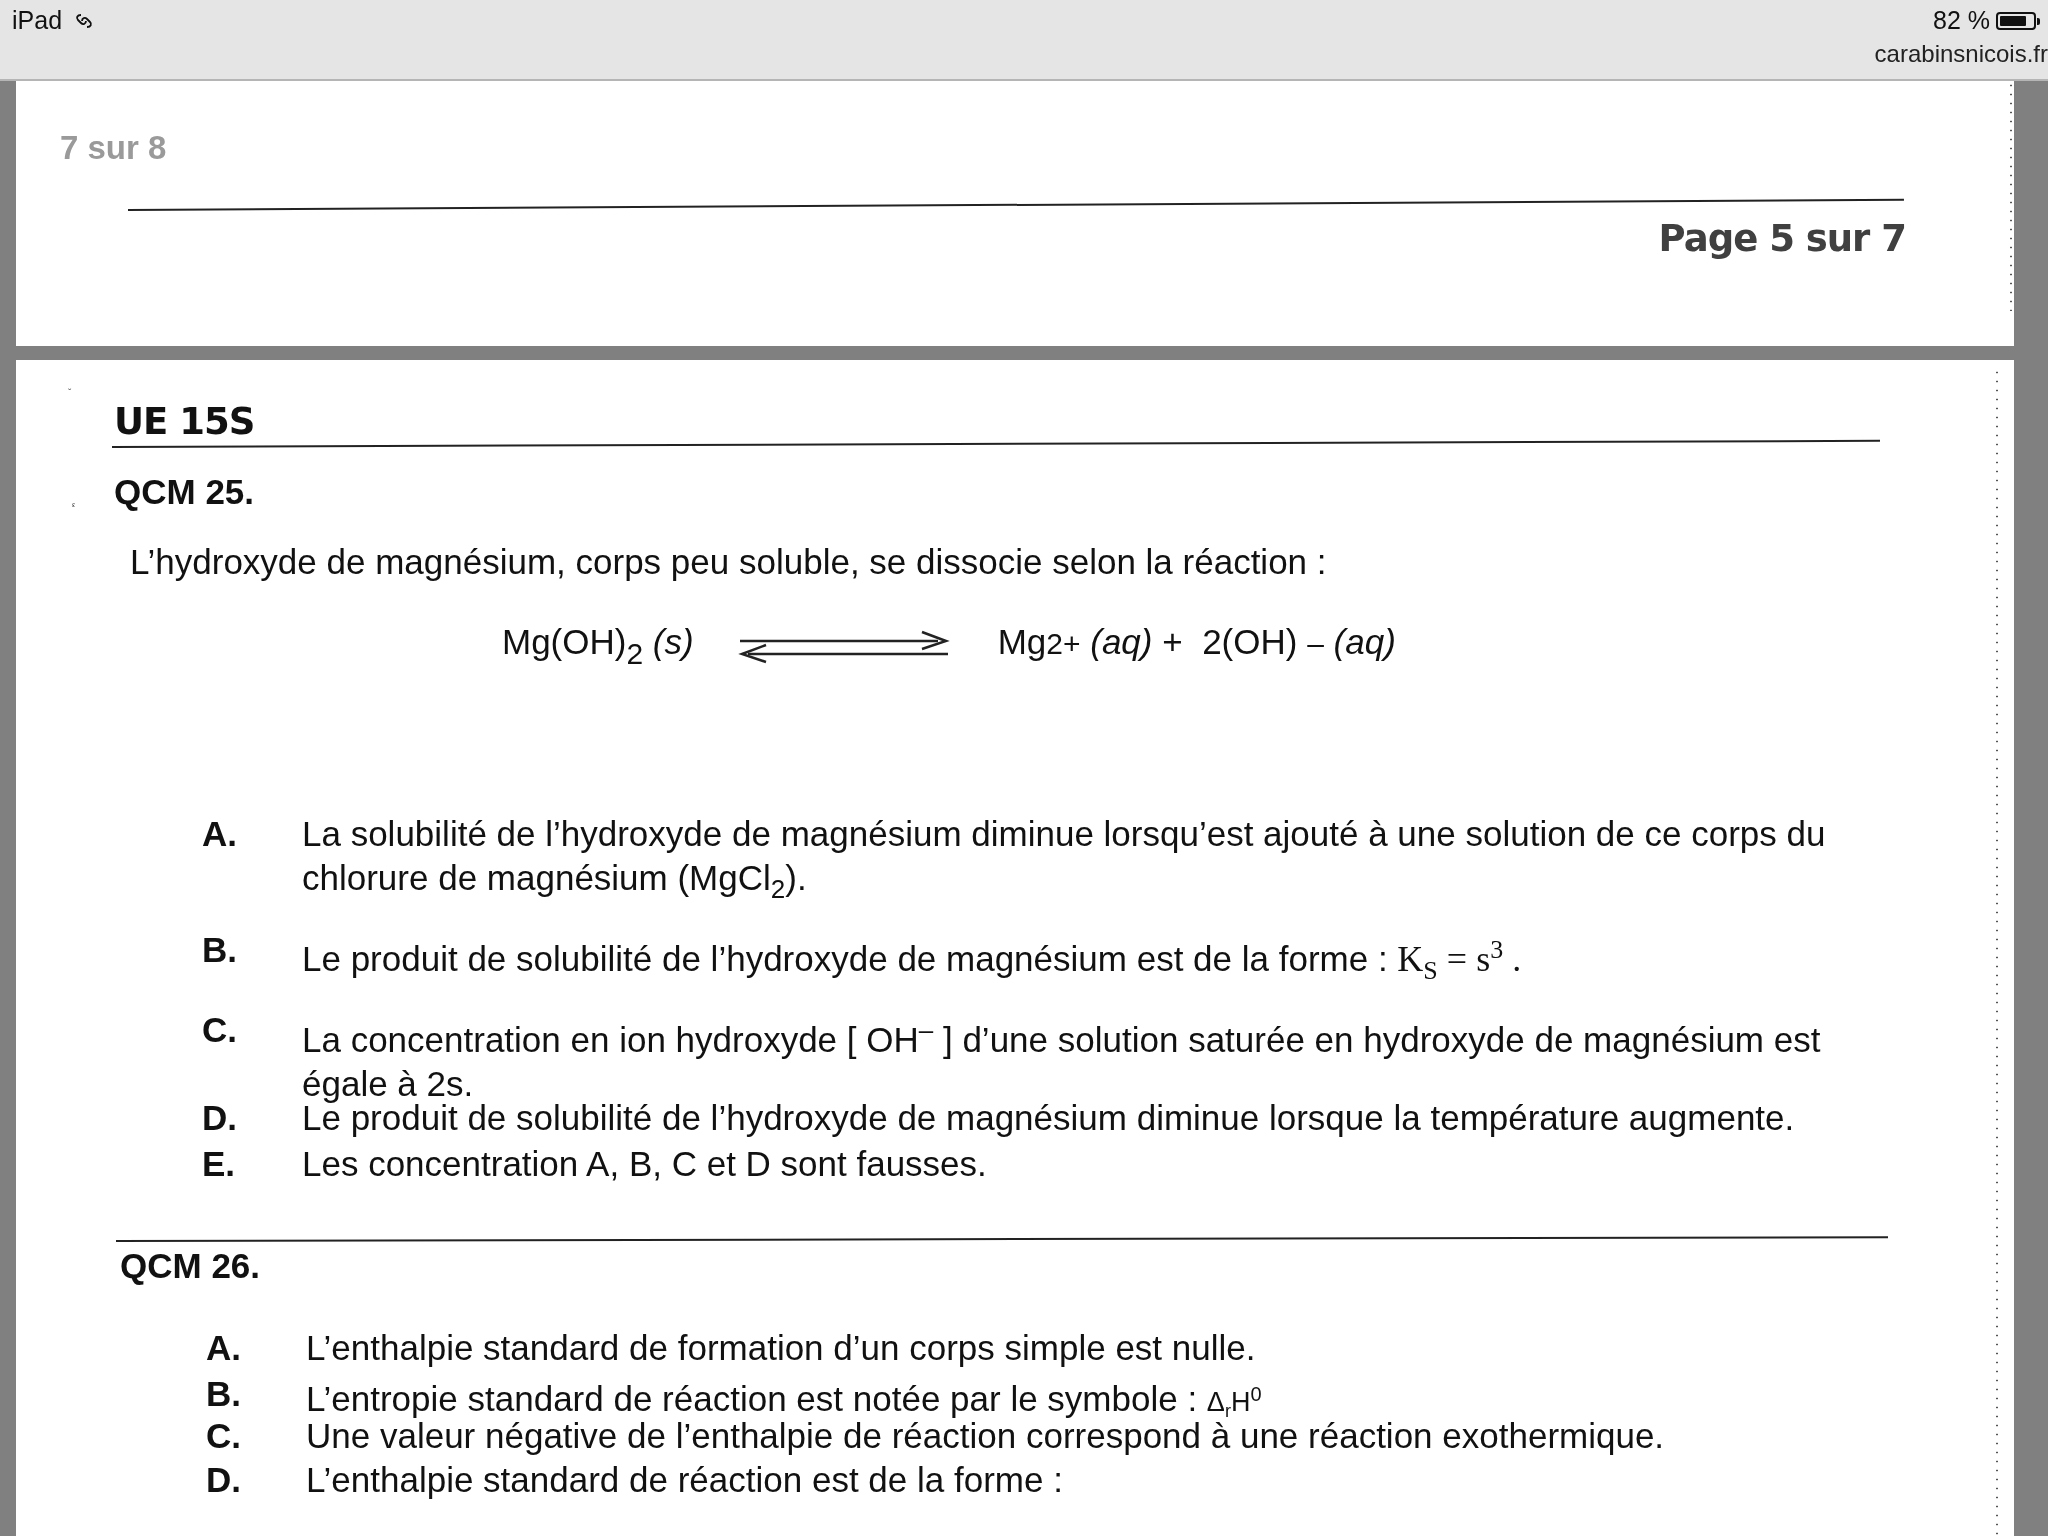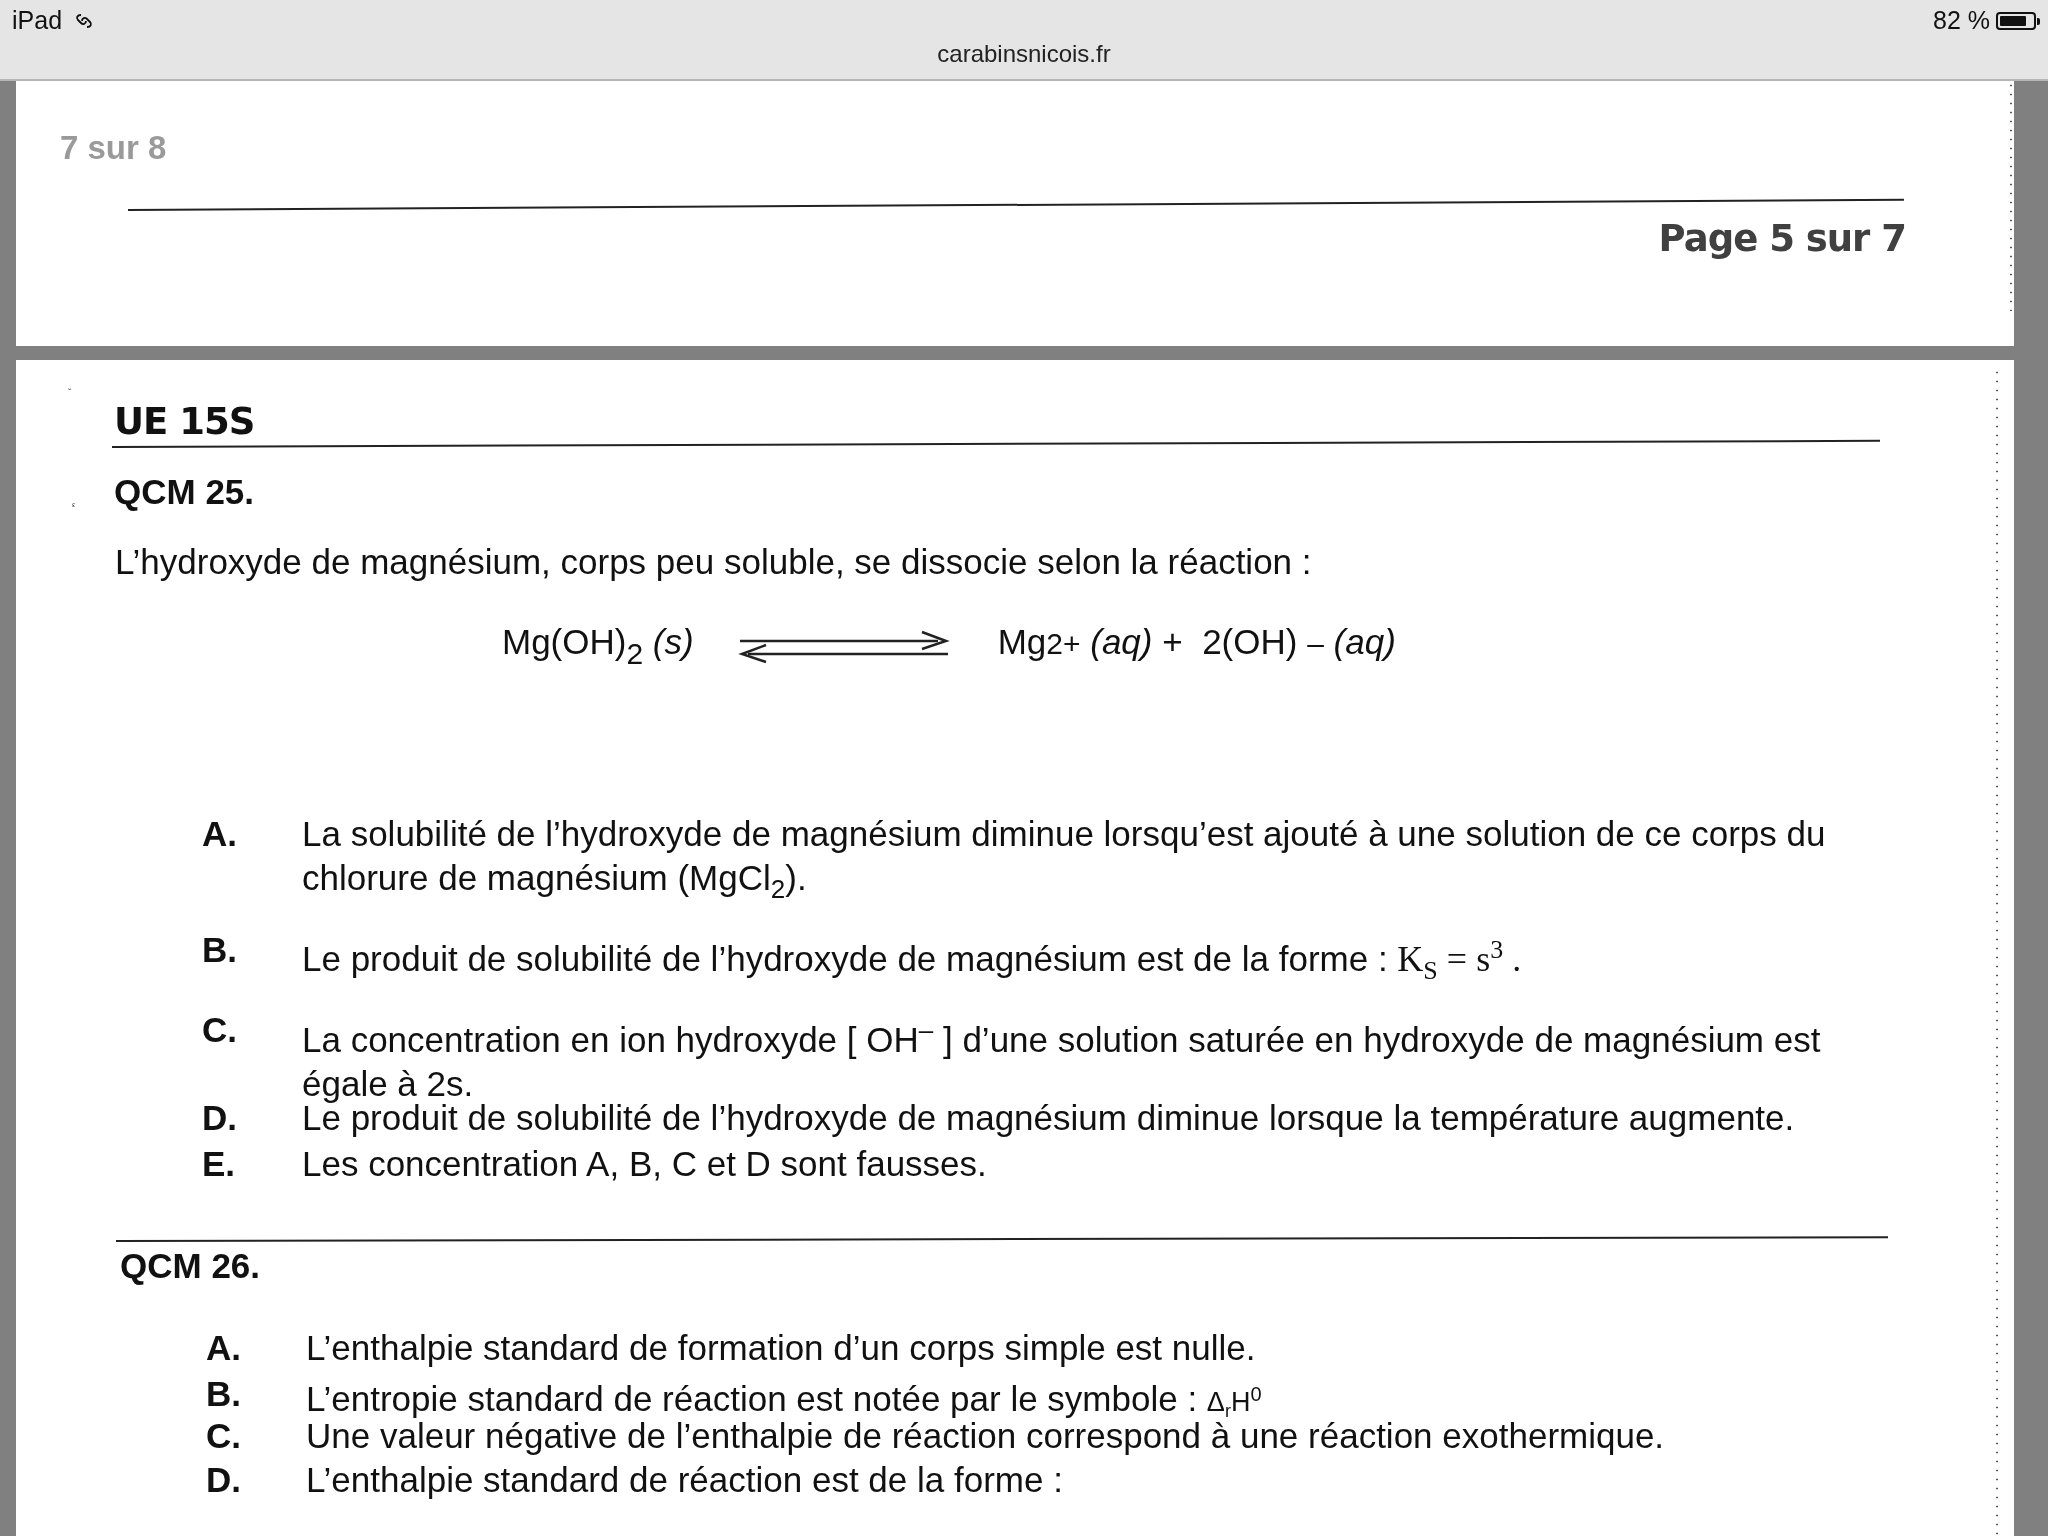--- a/index.html
+++ b/index.html
@@ -9,21 +9,21 @@
     font-family: "Liberation Sans", sans-serif;
     color: #111;
   }
   
   .statusbar {
     position: absolute; left: 0; top: 0; width: 2048px; height: 79px;
     background: #e5e5e5; border-bottom: 2px solid #b5b5b5;
   }
   .sb-left { position: absolute; left: 12px; top: 6px; font-size: 25px; color: #111; display: flex; align-items: center; gap: 10px; }
   .sb-center-time { position: absolute; left: 0; width: 2048px; top: 6px; text-align: center; font-size: 25px; font-weight: bold; }
-  .sb-url { position: absolute; left: 0; width: 2048px; top: 40px; text-align: center; font-size: 24px; color: #222; }
+  .sb-url { position: absolute; left: 0; width: 2048px; top: 40px; text-align: right; font-size: 24px; color: #222; }
   .sb-right { position: absolute; right: 12px; top: 6px; font-size: 25px; display: flex; align-items: center; gap: 6px; }
   .battery { width: 40px; height: 18px; border: 2px solid #111; border-radius: 4px; position: relative; box-sizing: border-box; padding: 2px; }
   .battery-fill { height: 100%; background: #111; border-radius: 1px; }
   .battery-tip { position: absolute; right: -6px; top: 4px; width: 3px; height: 7px; background: #111; border-radius: 0 2px 2px 0; }
   .link-icon { width: 24px; height: 24px; }
 
   
   .page {
     position: absolute; background: #fff;
   }
@@ -42,21 +42,21 @@
   }
   .dots-edge {
     position: absolute; width: 2px;
     background-image: radial-gradient(circle, #555 0.8px, transparent 1.2px);
     background-size: 2px 9px;
   }
 
   .doc-text { position: absolute; font-size: 35px; color: #111; white-space: nowrap; }
   .ue-title { left: 98px; top: 40px; font-size: 37px; font-weight: bold; font-family: "DejaVu Sans", sans-serif; letter-spacing: -1px; }
   .qcm-title { font-weight: bold; font-size: 35px; }
-  .intro { left: 99px; top: 182px; text-align: right; }
+  .intro { left: 114px; top: 182px; text-align: right; }
   .equation { position: absolute; left: 486px; top: 262px; font-size: 35px; display: flex; align-items: baseline; white-space: nowrap; }
   .equation sub { font-size: 30px; vertical-align: -10px; }
   .equation sup { font-size: 30px; vertical-align: 14px; }
   .eq-arrow { width: 212px; height: 40px; margin: 0 48px 0 44px; align-self: center; }
   .eq-right { display: inline-flex; align-items: baseline; }
 
   .option { position: absolute; display: flex; font-size: 35px; line-height: 44px; }
   .option-letter { width: 62px; font-weight: bold; flex: none; }
   .option-text { width: 1600px; white-space: normal; margin-left: 38px; }
   .opt-math { font-family: "Liberation Serif", serif; font-size: 36px; }

